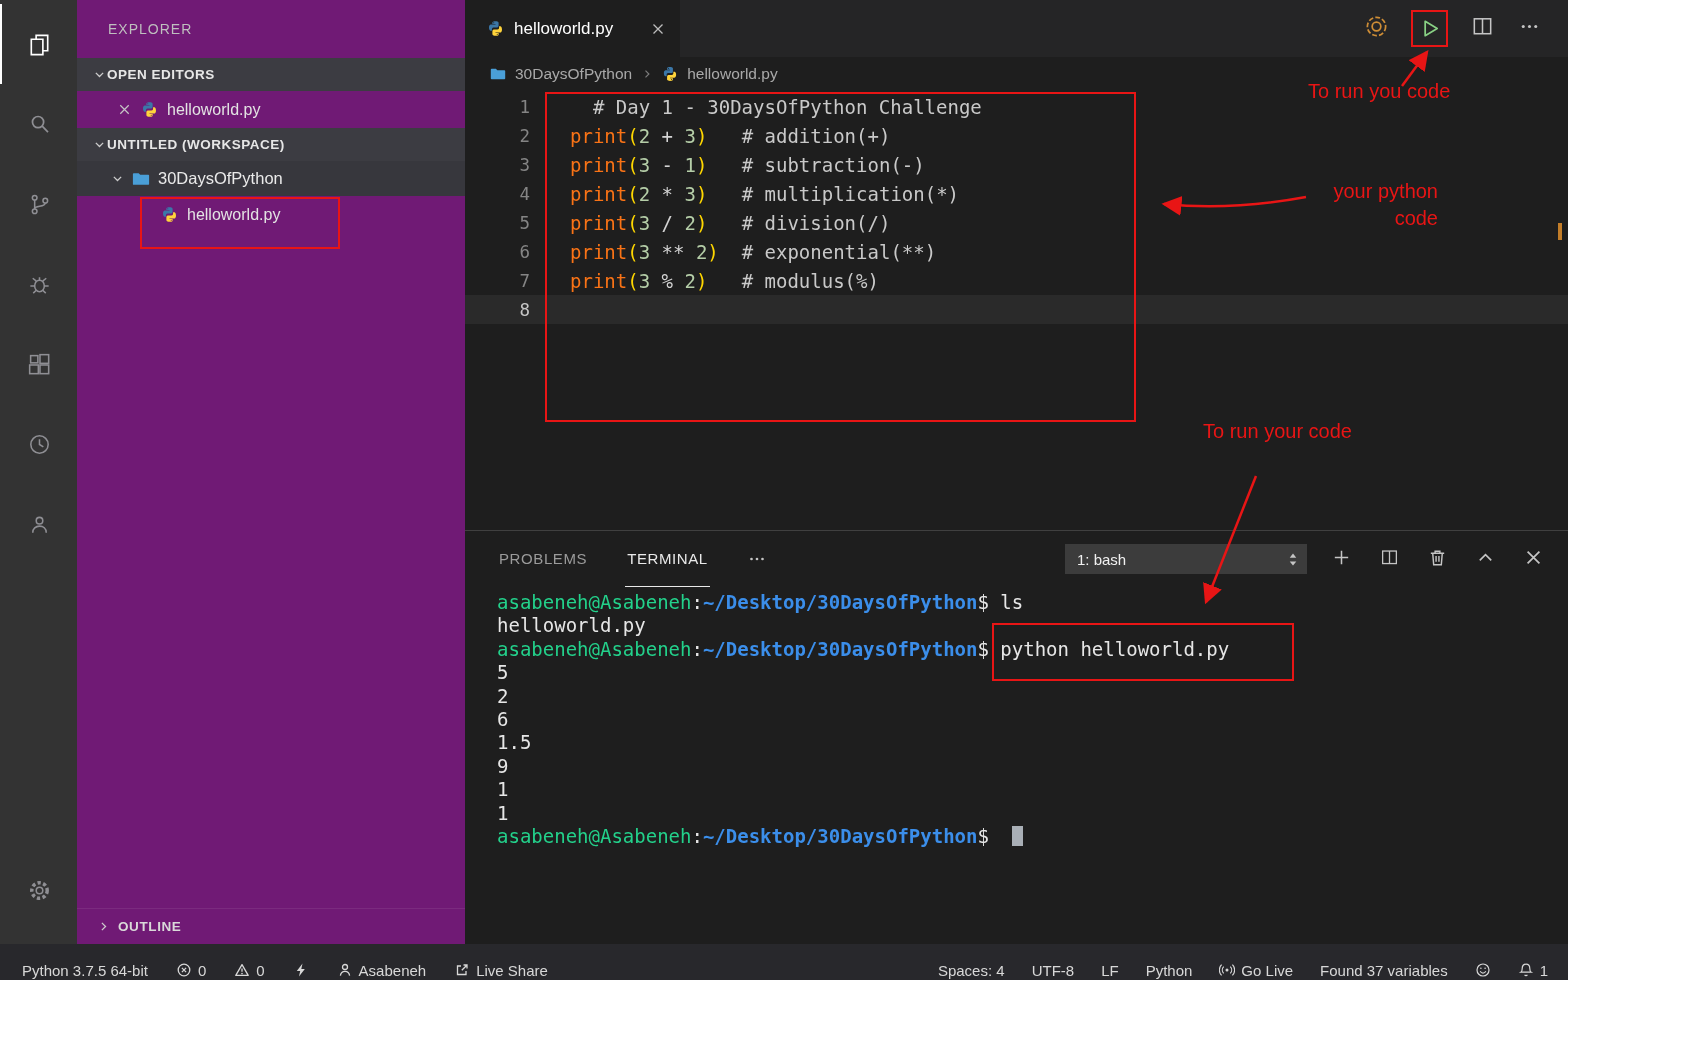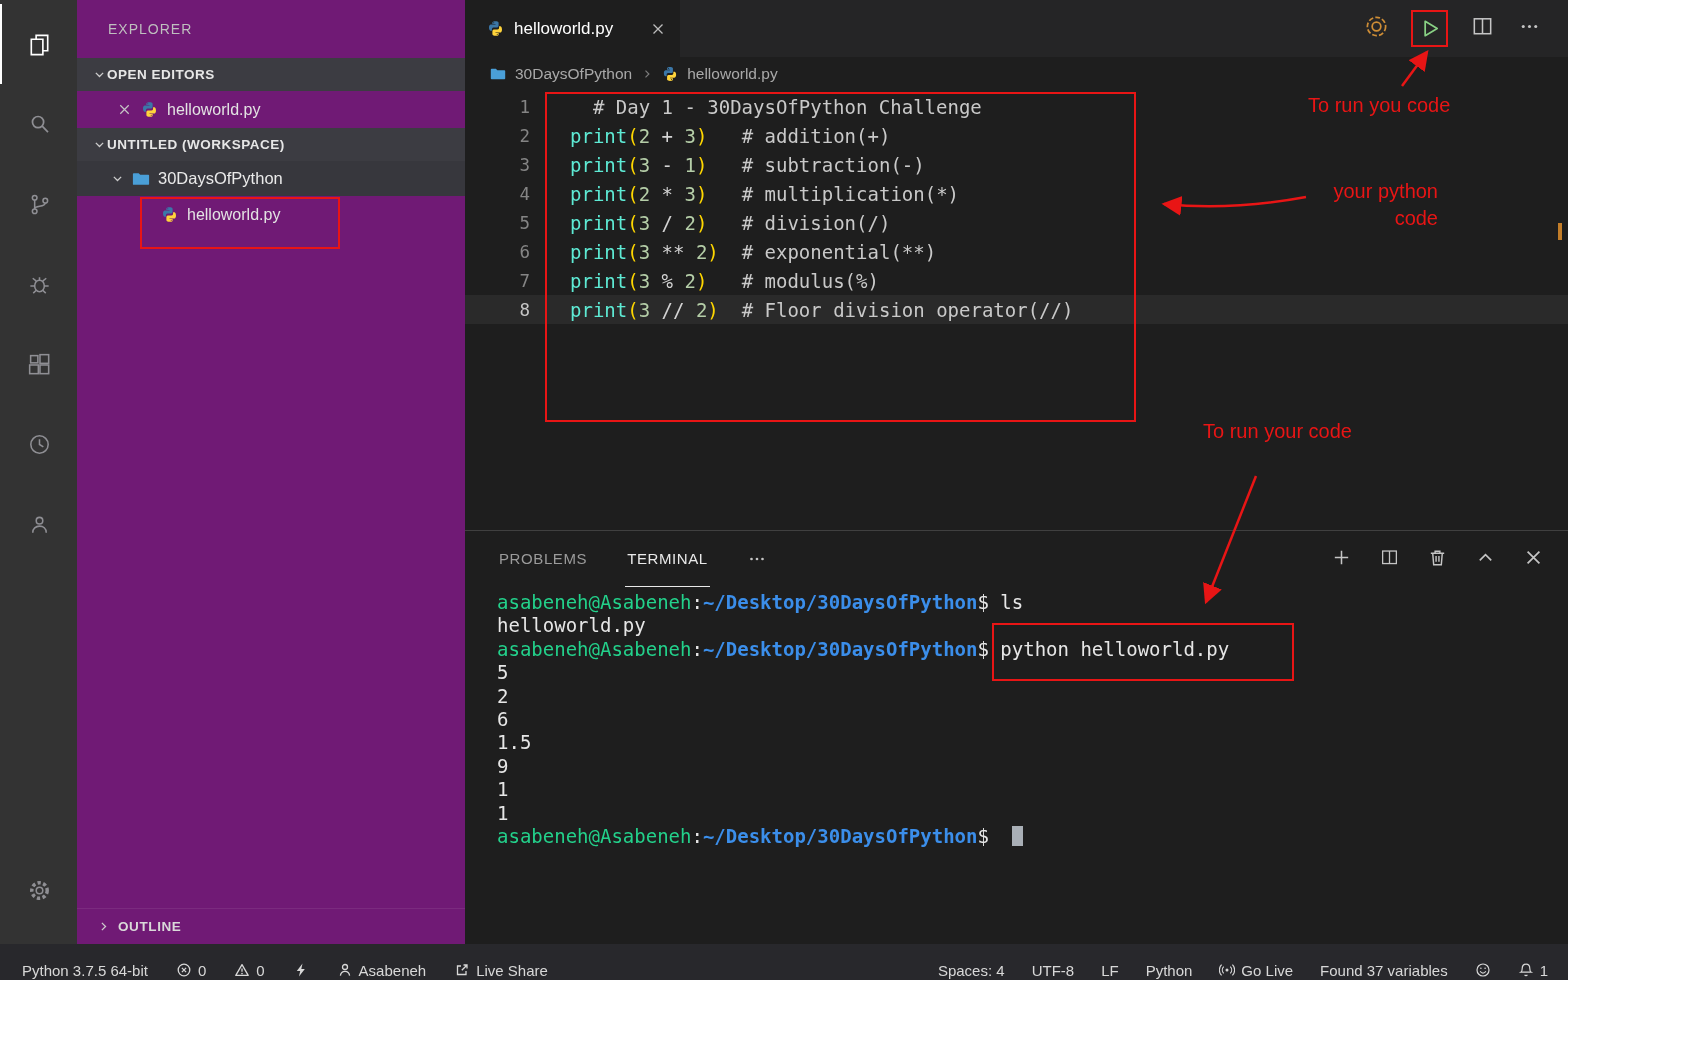--- a/index.html
+++ b/index.html
@@ -48,21 +48,21 @@
   .crumb{cursor:pointer}
   .crumb-sep{width:12px;height:12px;color:#7d7d7d}
   .crumb-ic{width:16px;height:16px}
 
   .code-area{flex:1;position:relative;padding-top:1px;font-family:"DejaVu Sans Mono","Liberation Mono",monospace;font-size:19px;min-height:0}
   .code-line{display:flex;height:29px;align-items:center;cursor:text}
   .code-line.current{background:rgba(255,255,255,.055)}
   .gutter{width:65px;flex:none;text-align:right;color:#858585;font-size:17.5px}
   .code-line.current .gutter{color:#c6c6c6}
   .code-content{padding-left:40px;white-space:pre}
-  .tok-func{color:#5eead4}
+  .tok-func{color:#f97316}
   .tok-bracket{color:#ffd700}
   .tok-number{color:#b5cea8}
   .tok-op{color:#d4d4d4}
   .tok-plain{color:#d4d4d4}
   .tok-comment{color:#c9c9c9}
   .overview-marker{position:absolute;right:6px;top:132px;width:4px;height:17px;background:#c27d29}
 
   
   .panel{height:414px;border-top:1px solid rgba(128,128,128,.35);display:flex;flex-direction:column;flex:none}
   .panel-header{height:56px;display:flex;align-items:center;padding:0 24px 0 32px;flex:none}
@@ -364,39 +364,49 @@
               <div class="code-line">
                 <span class="gutter">6</span>
                 <span class="code-content"><span class="tok-func">print</span><span class="tok-bracket">(</span><span class="tok-number">3</span><span class="tok-op"> ** </span><span class="tok-number">2</span><span class="tok-bracket">)</span><span class="tok-plain">  </span><span class="tok-comment"># exponential(**)</span></span>
               </div>
               <div class="code-line">
                 <span class="gutter">7</span>
                 <span class="code-content"><span class="tok-func">print</span><span class="tok-bracket">(</span><span class="tok-number">3</span><span class="tok-op"> % </span><span class="tok-number">2</span><span class="tok-bracket">)</span><span class="tok-plain">   </span><span class="tok-comment"># modulus(%)</span></span>
               </div>
               <div class="code-line current">
                 <span class="gutter">8</span>
-                <span class="code-content"><span class="tok-func">print</span><span class="tok-bracket">(</span><span class="tok-number">3</span><span class="tok-op"> // </span><span class="tok-number">2</span><span class="tok-bracket">)</span><span class="tok-plain">  </span><span class="tok-comment"># Floor division operator(//)</span></span>
               </div>
             </div>
           <div class="overview-marker"></div>
         </div>
 
         <div class="panel">
           <div class="panel-header">
             <div class="panel-tab">PROBLEMS</div>
             <div class="panel-tab active">TERMINAL</div>
             <span class="icon panel-more" id="panel-more-ic">
                 <svg viewBox="0 0 26 26">
                   <g fill="currentColor">
                     <circle cx="6.5" cy="13" r="1.6"></circle>
                     <circle cx="13" cy="13" r="1.6"></circle>
                     <circle cx="19.5" cy="13" r="1.6"></circle>
                   </g>
                 </svg>
               </span>
+            <div class="shell-select">
+              <span>1: bash</span>
+              <span class="icon updown" id="updown-ic">
+                  <svg viewBox="0 0 12 16">
+                    <g fill="#c5c5c5">
+                      <path d="M6 1.5L9.5 6h-7z"></path>
+                      <path d="M6 14.5L2.5 10h7z"></path>
+                    </g>
+                  </svg>
+                </span>
+            </div>
             <div class="panel-actions" id="panel-actions">
                 <span><span class="icon pa-ic">
                     <svg viewBox="0 0 22 22">
                       <path stroke="currentColor" stroke-width="1.6" fill="none" d="M11 4v14M4 11h14"></path>
                     </svg>
                   </span></span>
                 <span><span class="icon pa-ic">
                     <svg viewBox="0 0 26 26">
                       <g stroke="currentColor" stroke-width="1.6" fill="none">
                         <rect x="4.5" y="5" width="17" height="15.5"></rect>
@@ -547,21 +557,21 @@
               </svg>
             </span>
             <span class="sb-label">1</span>
           </div>
         </div>
     </footer>
   </div>
 
   <div class="red-box" style="left:545px;top:92px;width:591px;height:330px"></div>
   <div class="red-box" style="left:140px;top:197px;width:200px;height:52px"></div>
-  <div class="ann-label" style="left:1308px;top:94px">To run you code</div>
+  <div class="ann-label" style="left:1308px;top:80px">To run you code</div>
   <div class="ann-label center" style="left:1308px;top:178px;width:130px">your python code</div>
   <div class="ann-label" style="left:1203px;top:420px">To run your code</div>
 
   <svg class="ann-svg" width="1681" height="1058">
     <defs>
       <marker id="arrowhead" markerWidth="9" markerHeight="9" refX="7" refY="4" orient="auto">
         <path d="M0 0 L8 4 L0 8 z" fill="#e81515"></path>
       </marker>
     </defs>
     <path d="M1402 86 L1427 52" stroke="#e81515" stroke-width="2.5" fill="none" marker-end="url(#arrowhead)"></path>

